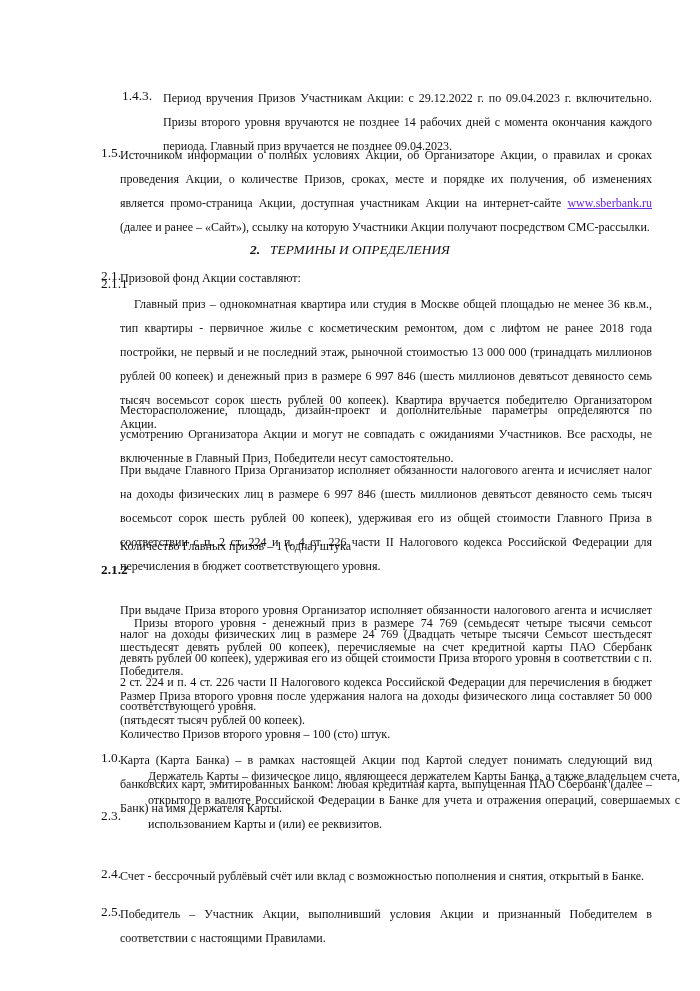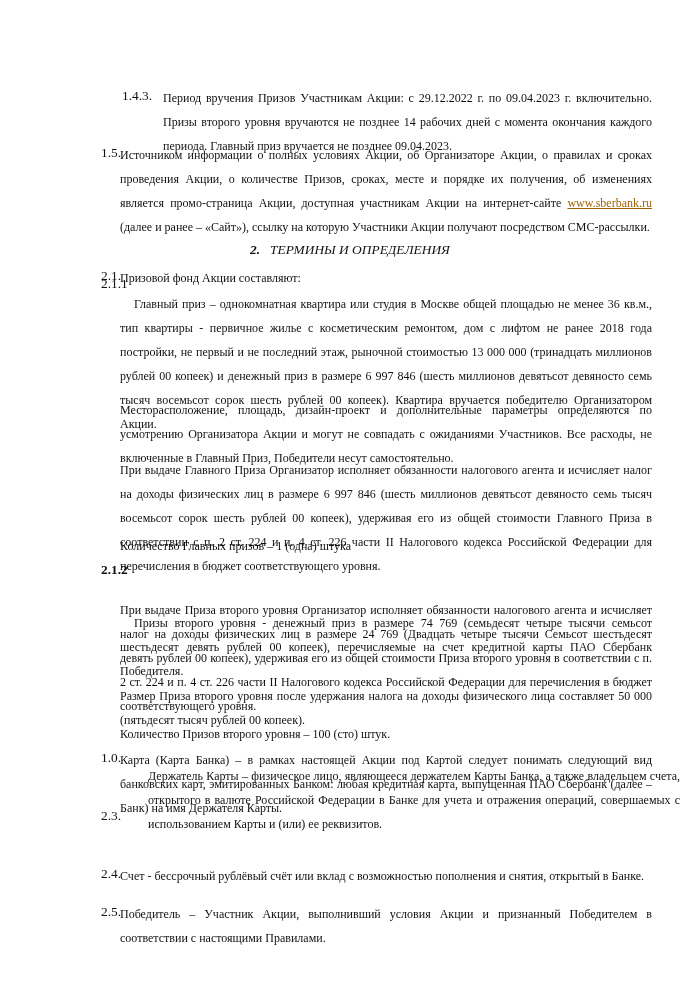--- a/index.html
+++ b/index.html
@@ -2,21 +2,21 @@
 <html><head>
 <meta charset="utf-8">
 <style>
   html, body { margin: 0; padding: 0; background: #ffffff; }
   body { width: 700px; height: 991px; position: relative; overflow: hidden;
          font-family: "Liberation Serif", "DejaVu Serif", serif; color: #111; }
   .page { position: absolute; left: 0; top: 0; width: 700px; height: 903px; }
   .p { position: absolute; font-size: 12px; line-height: 24px; text-align: justify; }
   .num { position: absolute; font-size: 13.4px; line-height: 19px; }
   .b { font-weight: normal; }
-  .link { color: #a16207; text-decoration: underline; }
+  .link { color: #6d28d9; text-decoration: underline; }
   .heading { position: absolute; left: 0; width: 100%; text-align: center; font-size: 13.4px; line-height: 19px; font-style: italic; }
   .heading .hnum { margin-right: 10px; font-weight: bold; }
   .last-left { text-align-last: left; }
 </style>
 </head>
 <body>
 
 <div class="page">
 
   <span class="num" style="left:122px; top:86px;">1.4.3.</span>

